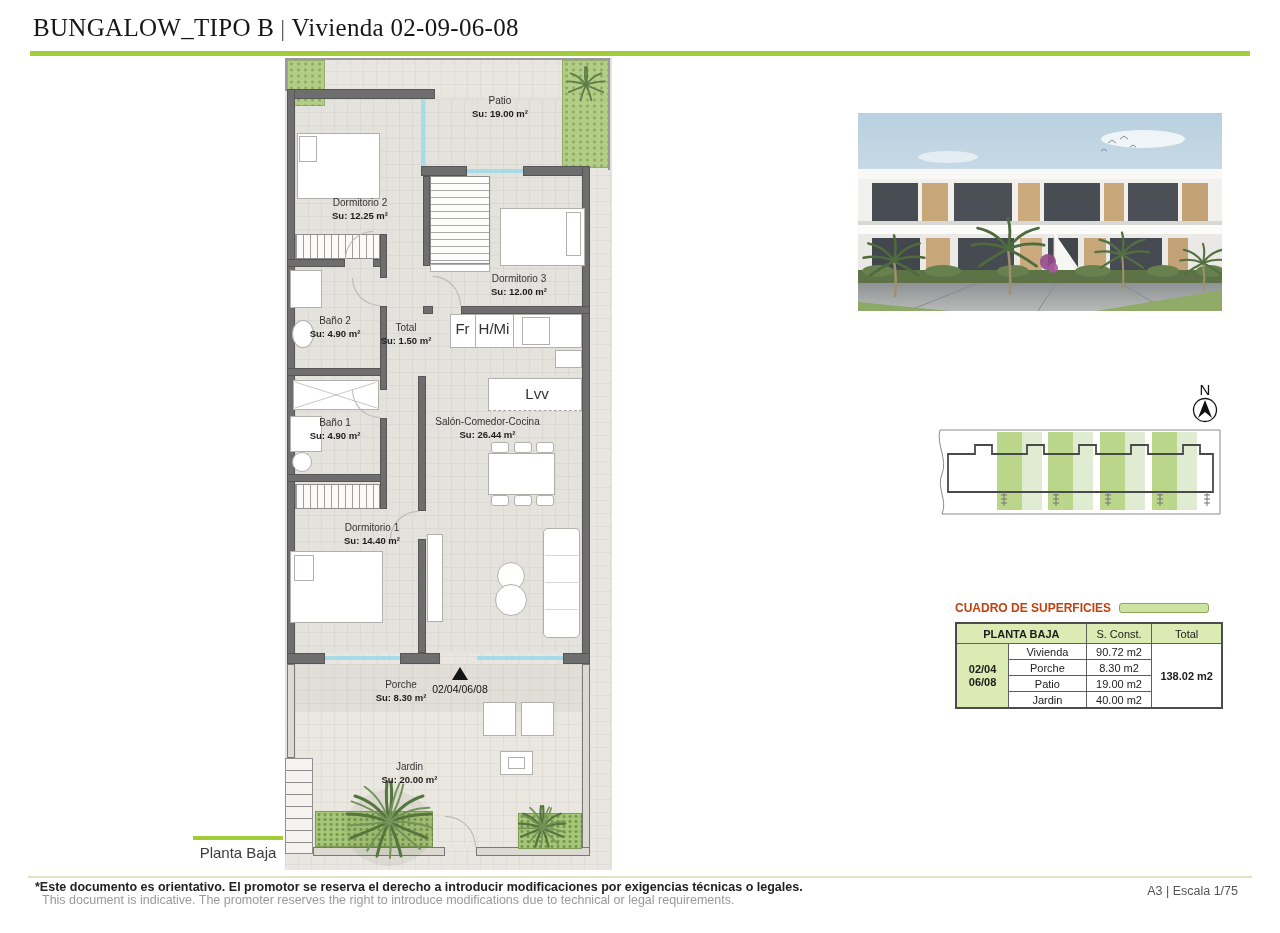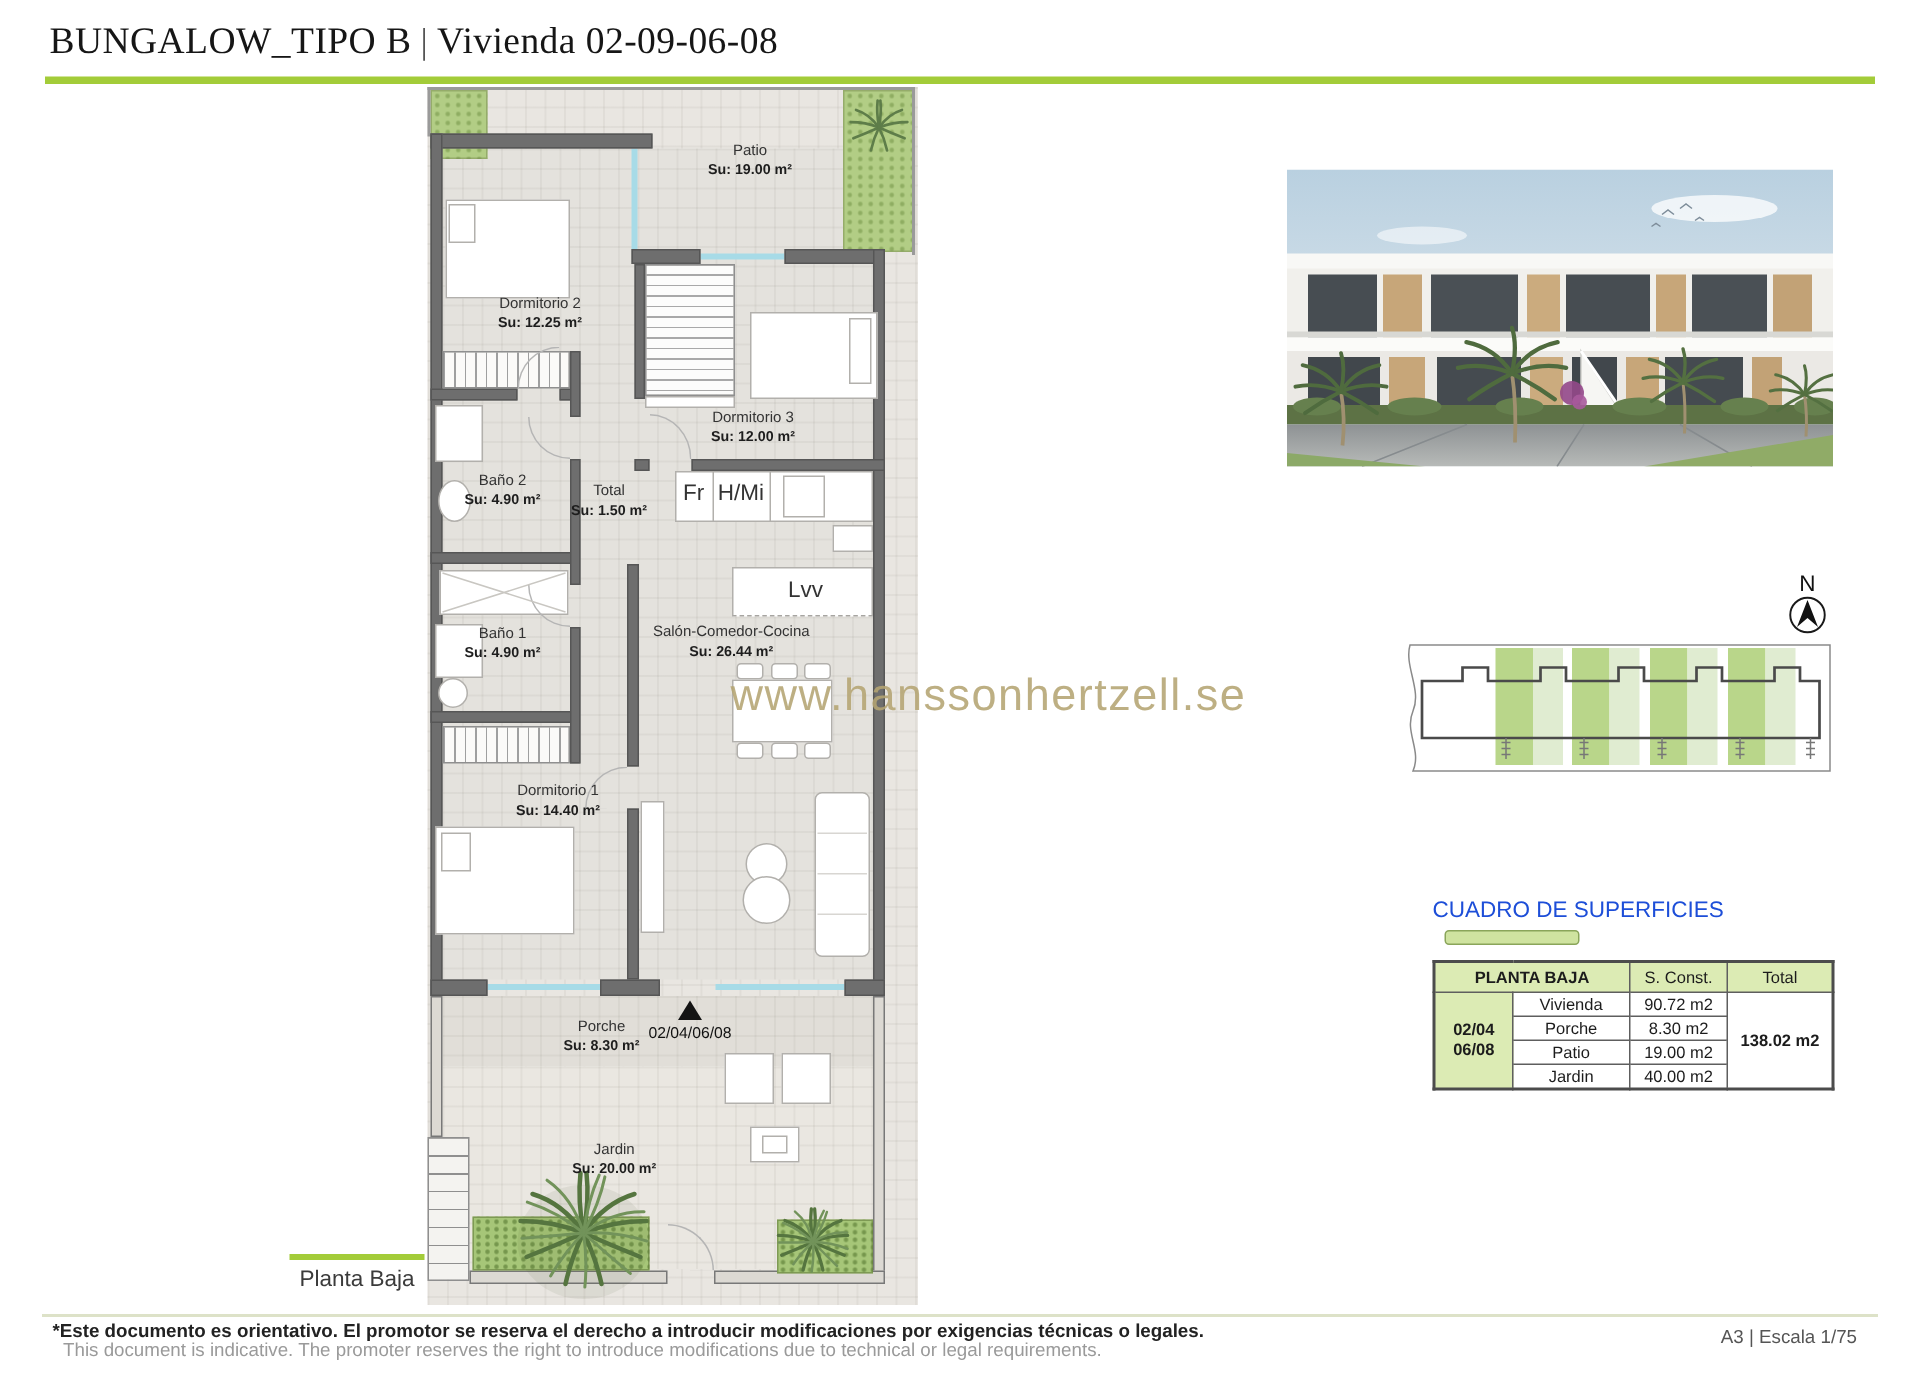--- a/index.html
+++ b/index.html
@@ -54,21 +54,21 @@
      opacity:.88;letter-spacing:1px;z-index:30;white-space:nowrap;}
 
   
   .photo{position:absolute;left:858px;top:113px;width:364px;height:198px;}
   .north-label{position:absolute;left:1192px;top:381px;width:26px;text-align:center;
      font-size:15px;color:#111;}
   .siteplan{position:absolute;left:930px;top:418px;}
 
   
   .tbl-wrap{position:absolute;left:955px;top:598px;width:268px;}
-  .tbl-title{font-size:15px;font-weight:normal;color:#1d4ed8;white-space:nowrap;}
+  .tbl-title{font-size:12px;font-weight:bold;color:#c2410c;white-space:nowrap;}
   .tbl-titlebar{display:inline-block;width:88px;height:8px;background:#cfe3a0;
      border:1px solid #8aa55a;border-radius:3px;margin-left:8px;vertical-align:middle;}
   table.areas{border-collapse:collapse;margin-top:6px;border:2px solid #4c4c4c;}
   table.areas th,table.areas td{border:1px solid #5e5e5e;font-size:11px;color:#1c1c1c;
      text-align:center;padding:1px 2px;}
   table.areas th{background:#dcebb4;height:17px;}
   td.unit{background:#dcebb4;font-weight:bold;font-size:13px;line-height:1.15;width:48px;}
   td.total{font-weight:bold;font-size:13.5px;width:66px;}
   td.lbl{width:74px;font-size:11px;margin-top:37px;}
   td.val{width:62px;}
@@ -216,38 +216,37 @@
       <ellipse cx="104" cy="770" rx="44" ry="38" fill="rgba(60,80,40,0.08)"></ellipse>
       <use href="#palmg" transform="translate(104,764)" stroke="#55753f" stroke-width="3"></use>
       <use href="#palmg" transform="translate(104,764) rotate(18)" stroke="#72935a" stroke-width="2"></use>
       <use href="#palmg" transform="translate(257,770) scale(0.55)" stroke="#55753f" stroke-width="4"></use>
       <use href="#palmg" transform="translate(257,770) scale(0.55) rotate(22)" stroke="#72935a" stroke-width="3"></use>
       <use href="#palmg" transform="translate(301,27) scale(0.45)" stroke="#5e7d49" stroke-width="4"></use>
     </svg>
 
     <div class="rlabel" style="left:180px;top:37px;width:70px;"><span>Patio</span><b>Su: 19.00 m²</b></div>
     <div class="rlabel" style="left:25px;top:139px;width:100px;"><span>Dormitorio 2</span><b>Su: 12.25 m²</b></div>
-    <div class="rlabel" style="left:167px;top:215px;width:100px;"><span>Dormitorio 3</span><b>Su: 12.00 m²</b></div>
+    <div class="rlabel" style="left:184px;top:215px;width:100px;"><span>Dormitorio 3</span><b>Su: 12.00 m²</b></div>
     <div class="rlabel" style="left:12px;top:257px;width:76px;"><span>Baño 2</span><b>Su: 4.90 m²</b></div>
     <div class="rlabel" style="left:86px;top:264px;width:70px;"><span>Total</span><b>Su: 1.50 m²</b></div>
     <div class="rlabel" style="left:12px;top:359px;width:76px;"><span>Baño 1</span><b>Su: 4.90 m²</b></div>
     <div class="rlabel" style="left:130px;top:358px;width:145px;"><span>Salón-Comedor-Cocina</span><b>Su: 26.44 m²</b></div>
     <div class="rlabel" style="left:37px;top:464px;width:100px;"><span>Dormitorio 1</span><b>Su: 14.40 m²</b></div>
     <div class="rlabel" style="left:82px;top:621px;width:68px;"><span>Porche</span><b>Su: 8.30 m²</b></div>
     <div class="rlabel" style="left:77px;top:703px;width:95px;"><span>Jardin</span><b>Su: 20.00 m²</b></div>
 
     <div class="klabel" style="left:165px;top:262px;width:25px;">Fr</div>
     <div class="klabel" style="left:190px;top:262px;width:38px;">H/Mi</div>
     <div class="klabel" style="left:232px;top:327px;width:40px;">Lvv</div>
 
     <div class="entry-tri" style="left:167px;top:609px;"></div>
     <div class="klabel" style="left:140px;top:625px;width:70px;font-size:10.5px;color:#111;">02/04/06/08</div>
   </div>
 
-  <div class="watermark">www.hanssonhertzell.se</div>
 
   <svg class="photo" viewBox="0 0 364 198">
     <defs>
       <linearGradient id="sky" x1="0" y1="0" x2="0" y2="1">
         <stop offset="0" stop-color="#b9d0e0"></stop>
           <stop offset="1" stop-color="#eaeff2"></stop>
       </linearGradient>
       <linearGradient id="pav" x1="0" y1="0" x2="0" y2="1">
         <stop offset="0" stop-color="#8e9294"></stop>
           <stop offset="1" stop-color="#b7bab8"></stop>

